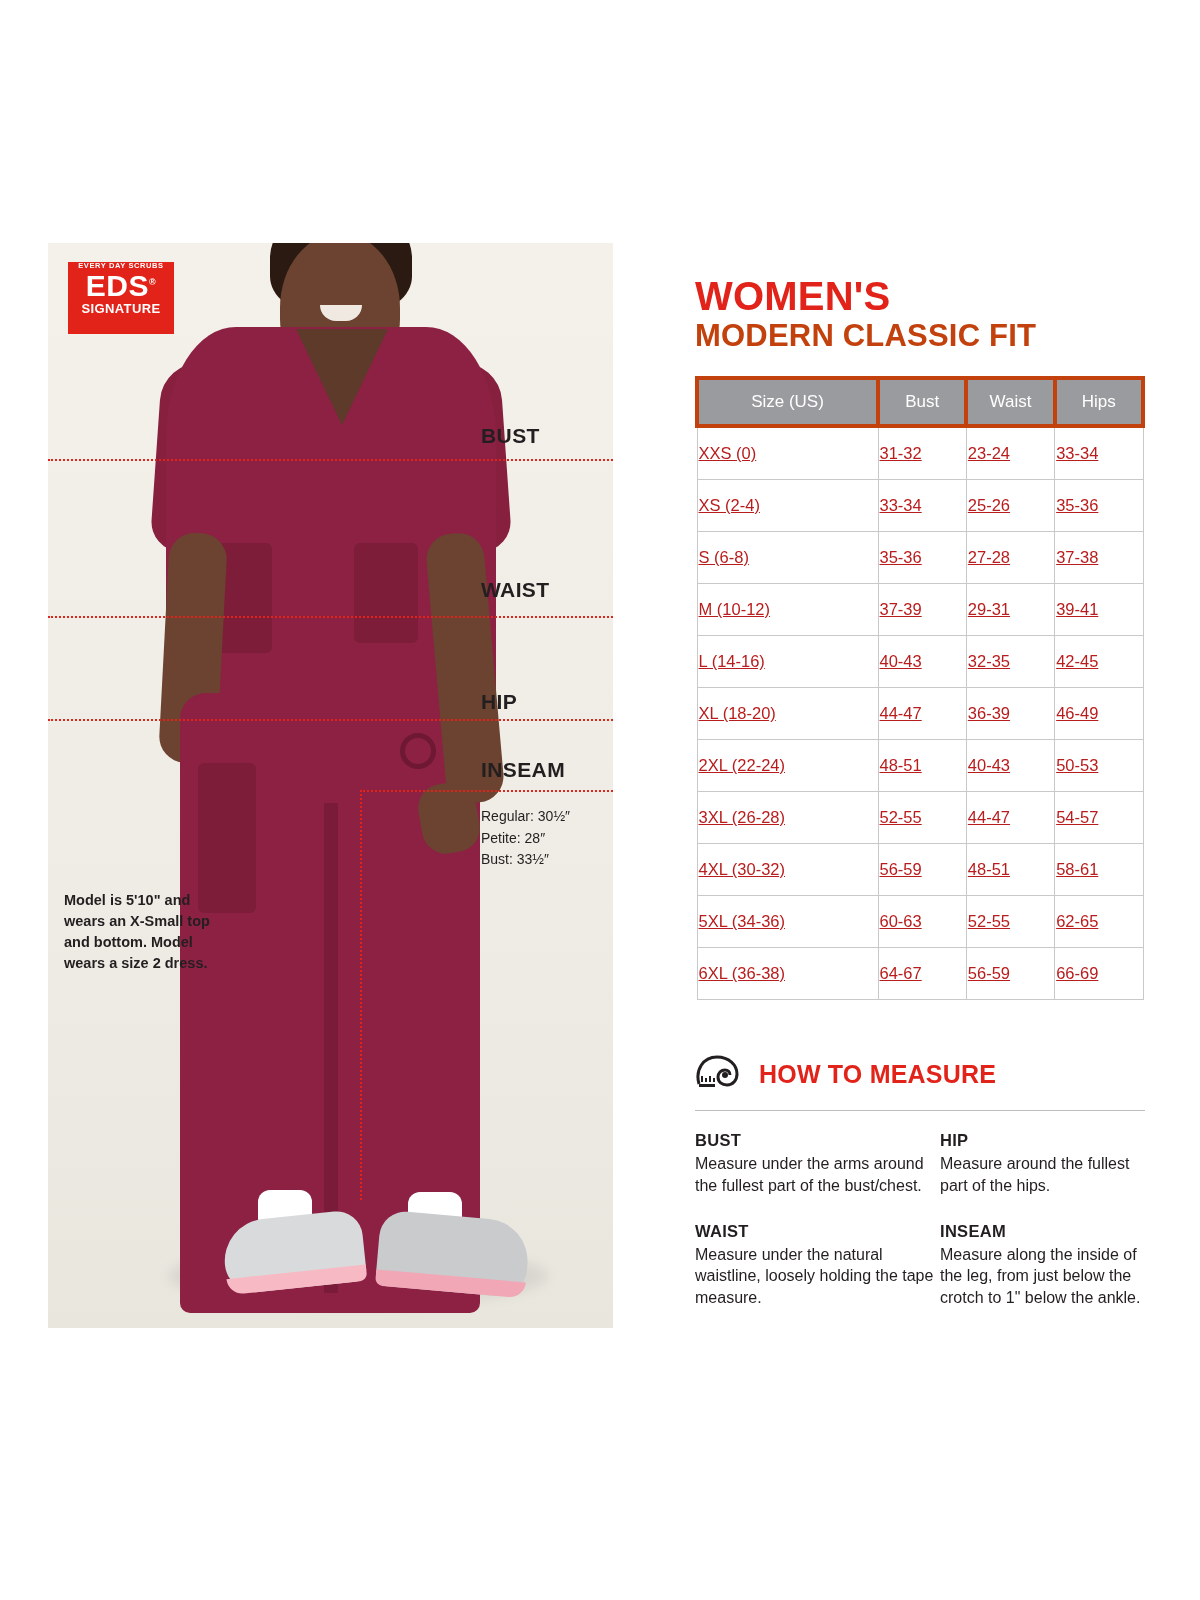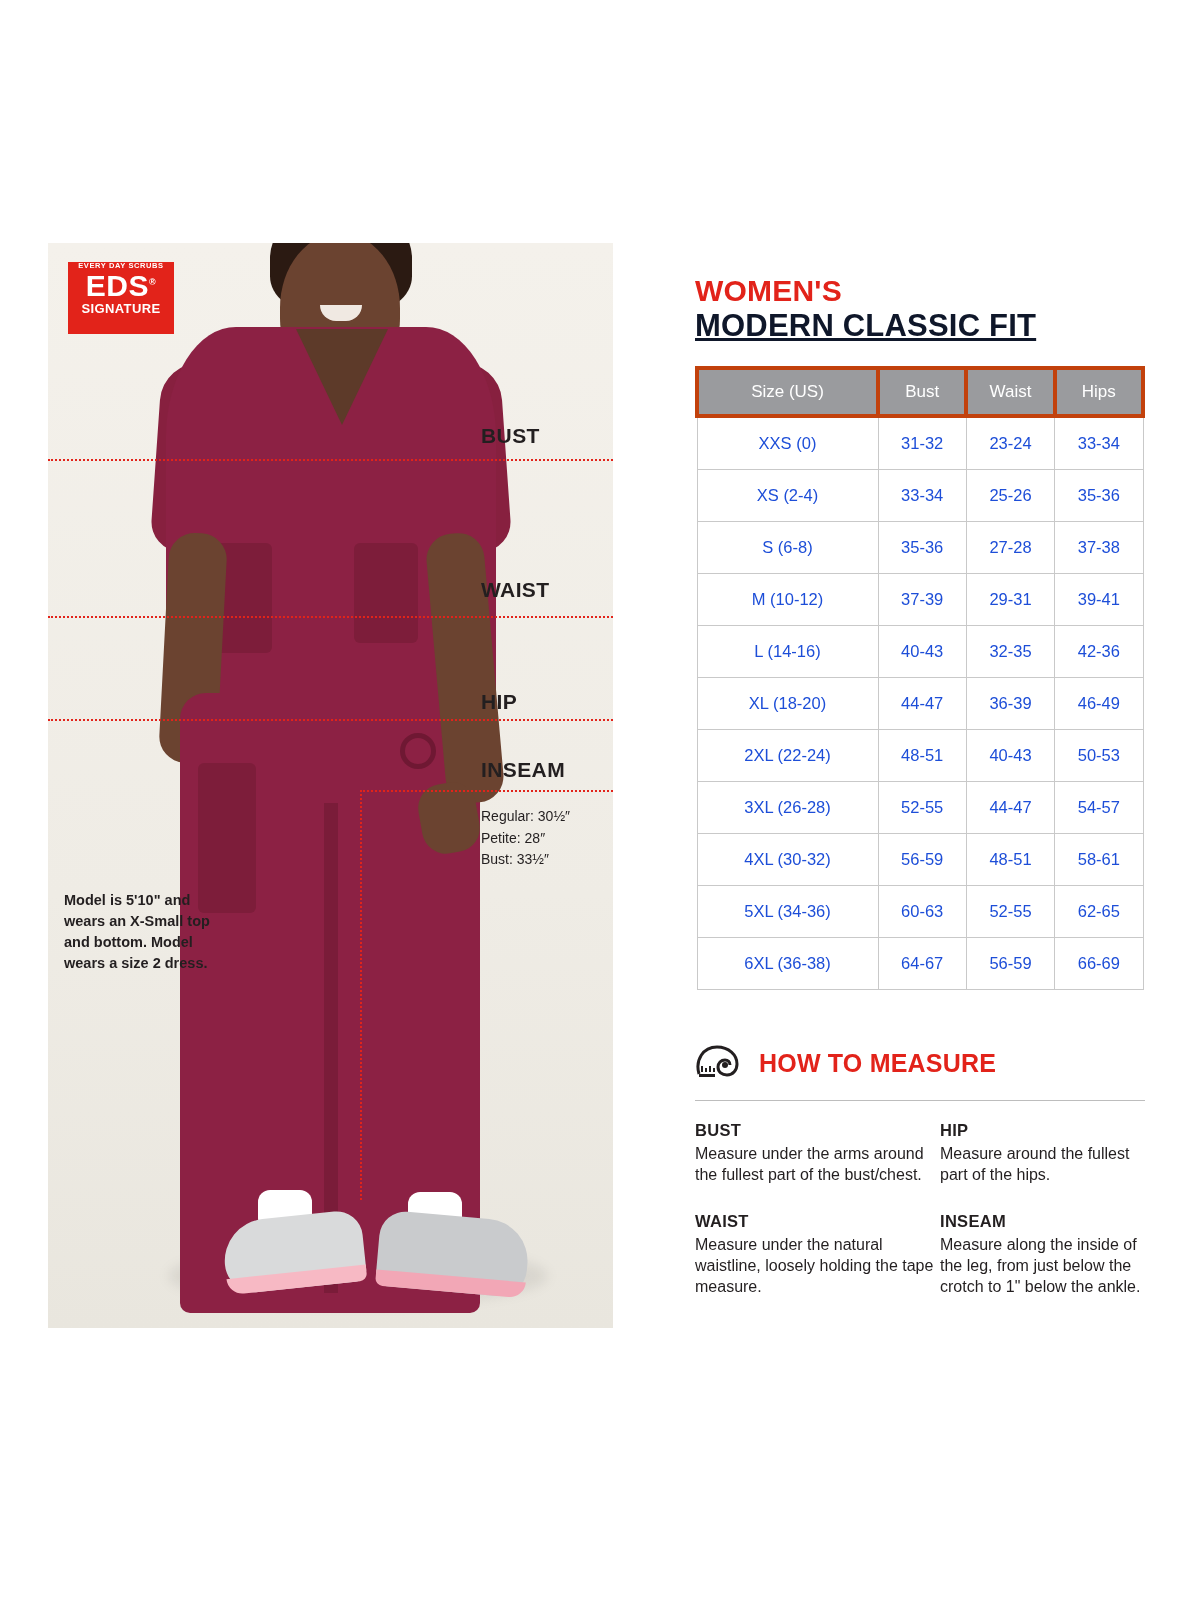--- a/index.html
+++ b/index.html
@@ -290,56 +290,55 @@
 
   
   #right-panel {
     position: absolute;
     left: 695px;
     top: 275px;
     width: 450px;
   }
   #title-women {
     color: #e2231a;
-    font-size: 30px;
+    font-size: 40px;
     font-weight: bold;
     letter-spacing: 0.2px;
     line-height: 1.05;
   }
   #title-fit {
-    color: #0f172a;
+    color: #c2410c;
     font-size: 31px;
     font-weight: bold;
     letter-spacing: 0.2px;
     line-height: 1.08;
     margin-top: 2px;
-    text-decoration: underline;
   }
 
   table.size-table {
     border-collapse: collapse;
     margin-top: 24px;
     width: 450px;
     table-layout: fixed;
   }
   table.size-table th {
     background: #9a9b9e;
     color: #ffffff;
     font-weight: normal;
     font-size: 17px;
     height: 42px;
     border: 4px solid #c2410c;
     text-align: center;
   }
   table.size-table td {
     border: 1px solid #c9c9c9;
     height: 49px;
-    text-align: center;
     font-size: 16.5px;
-    color: #1d4ed8;
+    color: #b91c1c;
+    text-decoration: underline;
   }
   table.size-table td.size-cell { width: 175px; }
   table.size-table th.size-head { width: 175px; }
 
   #how-to-measure {
     margin-top: 54px;
     display: flex;
     align-items: center;
     gap: 12px;
   }
@@ -466,21 +465,21 @@
       <tr>
         <td class="size-cell">M (10-12)</td>
         <td>37-39</td>
         <td>29-31</td>
         <td>39-41</td>
       </tr>
       <tr>
         <td class="size-cell">L (14-16)</td>
         <td>40-43</td>
         <td>32-35</td>
-        <td>42-36</td>
+        <td>42-45</td>
       </tr>
       <tr>
         <td class="size-cell">XL (18-20)</td>
         <td>44-47</td>
         <td>36-39</td>
         <td>46-49</td>
       </tr>
       <tr>
         <td class="size-cell">2XL (22-24)</td>
         <td>48-51</td>

